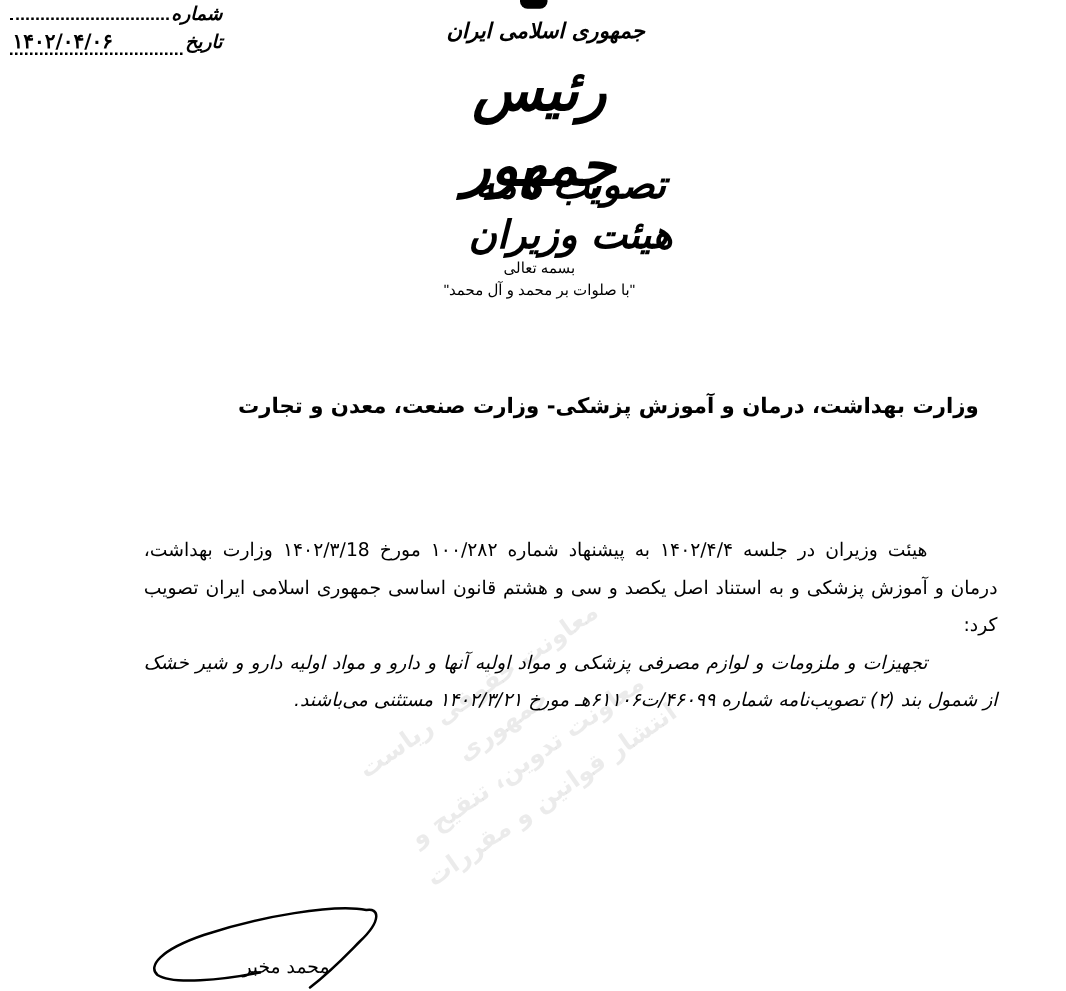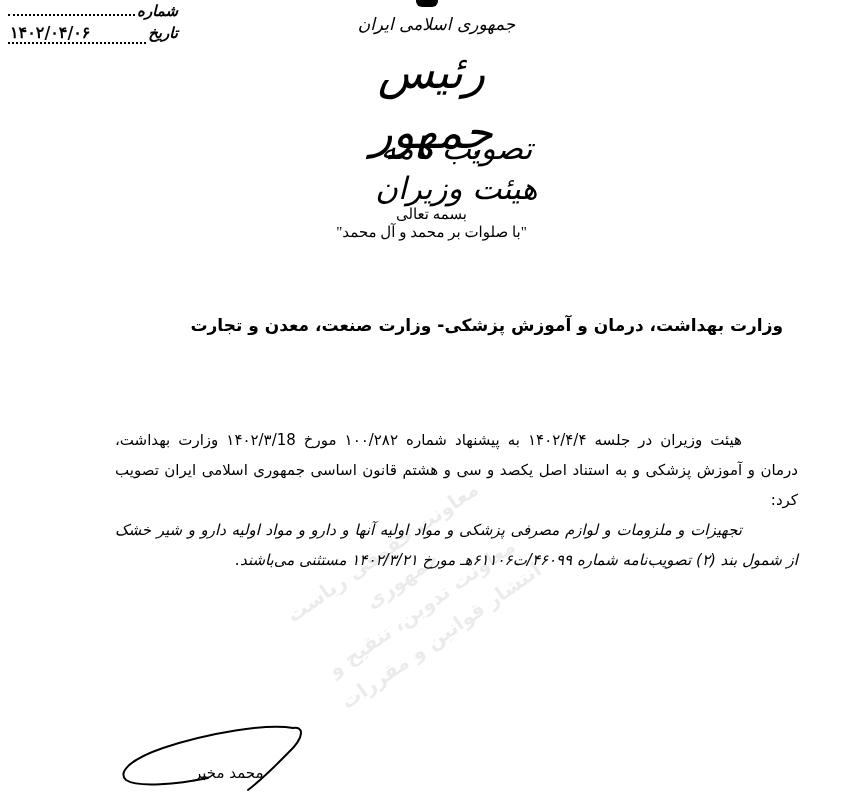--- a/index.html
+++ b/index.html
@@ -64,36 +64,36 @@
       height: 7px;
       background: #000;
       border-radius: 0 0 6px 6px;
     }
     .header {
       position: absolute;
       left: 0;
       right: 0;
       text-align: center;
       font-family: "DejaVu Serif", serif;
-      font-weight: normal;
+      font-weight: bold;
       font-style: italic;
     }
     .hdr-republic { top: 14px; font-size: 17px; left: 350px; right: 330px; }
     .hdr-president { top: 42px; font-size: 46px; letter-spacing: 1px; left: 340px; right: 330px; line-height: 60px; }
     .hdr-resolution { top: 128px; font-size: 31px; left: 360px; right: 300px; line-height: 40px; }
 
     .invocation {
       position: absolute;
       left: 300px;
       right: 290px;
       top: 205px;
       text-align: center;
-      font-size: 15px;
+      font-size: 12px;
       line-height: 18px;
-      font-family: Liberation Serif, serif;
+      font-family: Liberation Sans, sans-serif;
     }
 
     .addressees {
       position: absolute;
       left: 150px;
       right: 70px;
       top: 306px;
       text-align: right;
       font-weight: bold;
       font-size: 17px;

